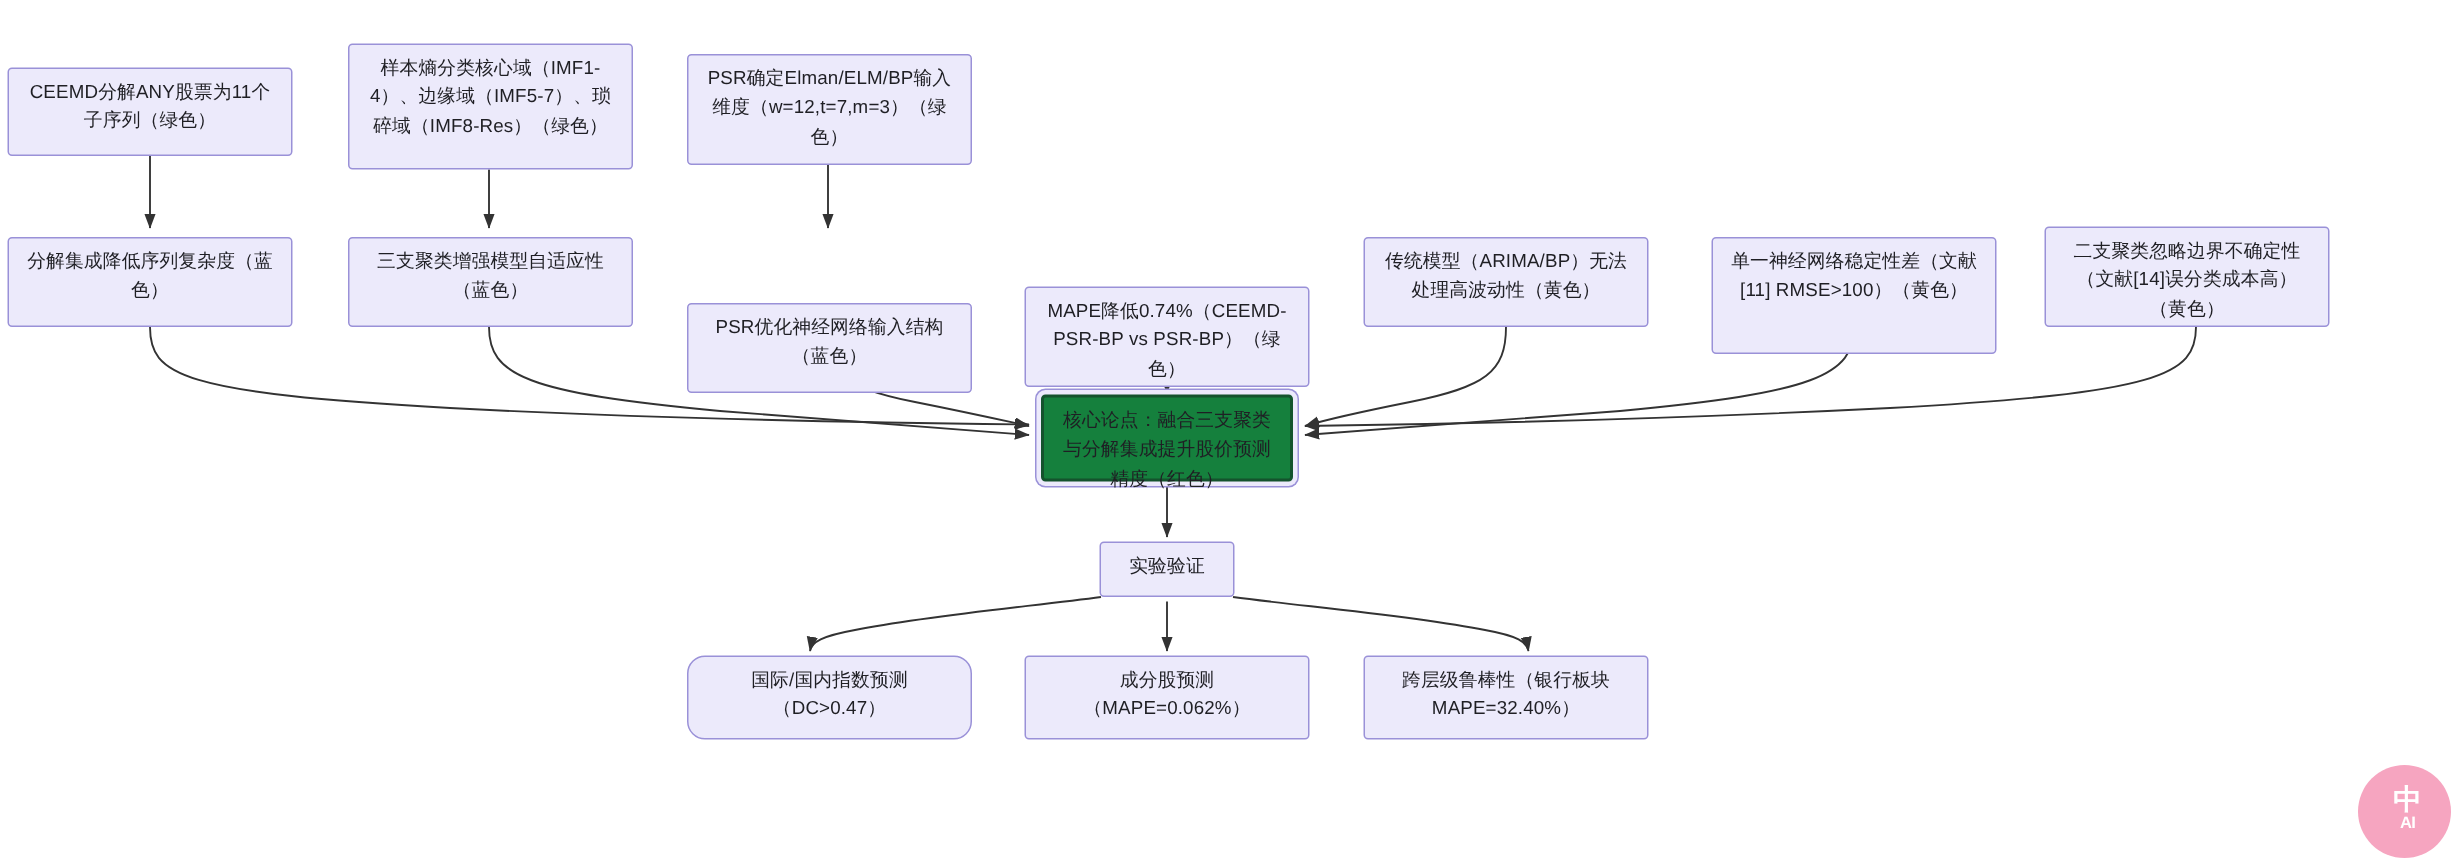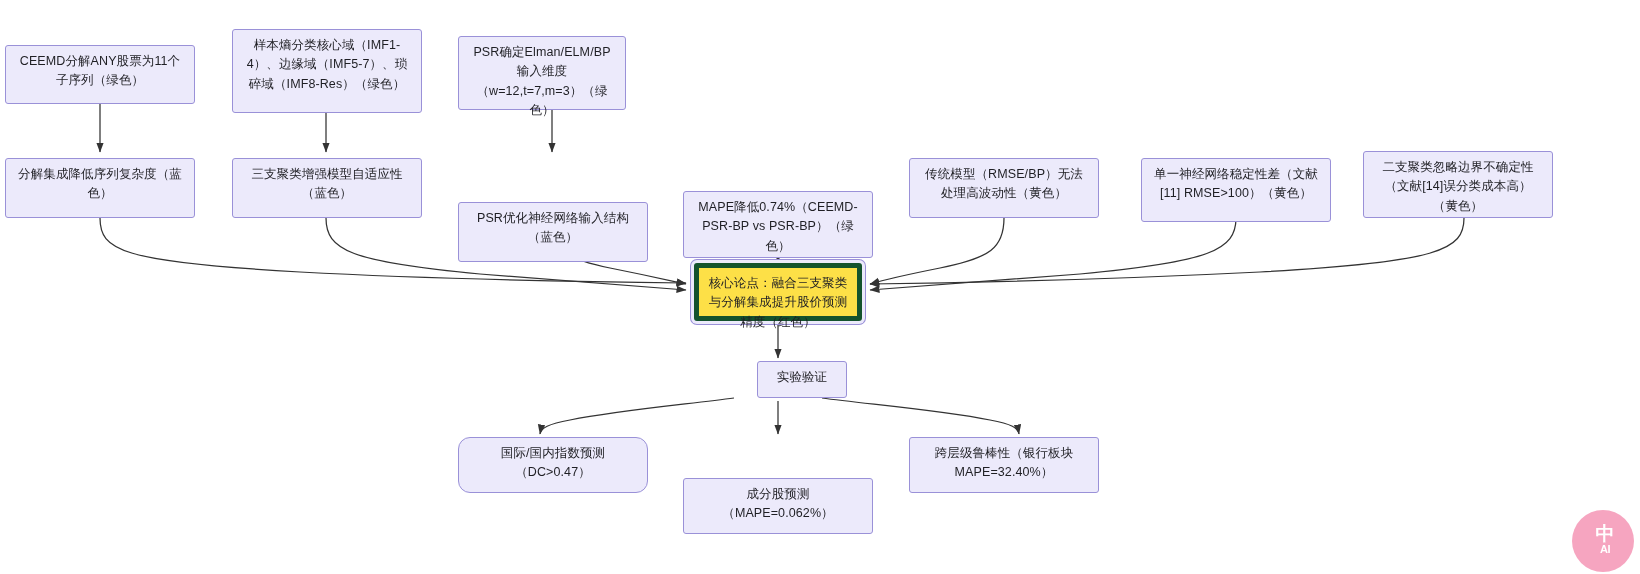--- a/index.html
+++ b/index.html
@@ -18,23 +18,23 @@
     display:flex;justify-content:center;
     text-align:center;
     color:#1f1f24;
     font-size:12.5px;
     line-height:1.55;
     padding:6px 9px;
     letter-spacing:.1px;
   }
   .node .txt{display:block;width:100%;}
   .node.core{
-    border:5px solid #14532d;
+    border:2px solid #14532d;
     box-shadow:0 0 0 3px #ECEAFB, 0 0 0 4px #9A91D8;
-    background:#fde047;
+    background:#15803d;
   }
   .watermark{
     position:absolute;right:6px;bottom:2px;width:62px;height:62px;
     border-radius:50%;
     background:#F6A5C0;
     display:flex;align-items:center;justify-content:center;
     color:#ffffff;font-size:19px;font-weight:bold;
     overflow:hidden;
   }
   .watermark .wm-inner{display:block;text-align:center;line-height:1;
@@ -76,65 +76,65 @@
   </svg>
 
   <div class="node" style="left:5px;top:45px;width:190px;height:59px;">
     <span class="txt">CEEMD分解ANY股票为11个子序列（绿色）</span>
   </div>
 
   <div class="node" style="left:232px;top:29px;width:190px;height:84px;">
     <span class="txt">样本熵分类核心域（IMF1-4）、边缘域（IMF5-7）、琐碎域（IMF8-Res）（绿色）</span>
   </div>
 
-  <div class="node" style="left:458px;top:36px;width:168px;height:74px;">
+  <div class="node" style="left:458px;top:36px;width:190px;height:74px;">
     <span class="txt">PSR确定Elman/ELM/BP输入维度（w=12,t=7,m=3）（绿色）</span>
   </div>
 
   <div class="node" style="left:5px;top:158px;width:190px;height:60px;">
     <span class="txt">分解集成降低序列复杂度（蓝色）</span>
   </div>
 
   <div class="node" style="left:232px;top:158px;width:190px;height:60px;">
     <span class="txt">三支聚类增强模型自适应性（蓝色）</span>
   </div>
 
   <div class="node" style="left:458px;top:158px;width:190px;height:60px;margin-top:44px;">
     <span class="txt">PSR优化神经网络输入结构（蓝色）</span>
   </div>
 
   <div class="node" style="left:683px;top:151px;width:190px;height:67px;margin-top:40px;">
     <span class="txt">MAPE降低0.74%（CEEMD-PSR-BP vs PSR-BP）（绿色）</span>
   </div>
 
   <div class="node" style="left:909px;top:158px;width:190px;height:60px;">
-    <span class="txt">传统模型（RMSE/BP）无法处理高波动性（黄色）</span>
+    <span class="txt">传统模型（ARIMA/BP）无法处理高波动性（黄色）</span>
   </div>
 
-  <div class="node" style="left:1141px;top:158px;width:190px;height:64px;">
+  <div class="node" style="left:1141px;top:158px;width:190px;height:78px;">
     <span class="txt">单一神经网络稳定性差（文献[11] RMSE&gt;100）（黄色）</span>
   </div>
 
   <div class="node" style="left:1363px;top:151px;width:190px;height:67px;">
     <span class="txt">二支聚类忽略边界不确定性（文献[14]误分类成本高）（黄色）</span>
   </div>
 
   <div class="node core" style="left:694px;top:263px;width:168px;height:58px;">
     <span class="txt">核心论点：融合三支聚类与分解集成提升股价预测精度（红色）</span>
   </div>
 
-  <div class="node" style="left:733px;top:361px;width:90px;height:37px;margin-left:24px;">
+  <div class="node" style="left:733px;top:361px;width:90px;height:37px;">
     <span class="txt">实验验证</span>
   </div>
 
   <div class="node" style="left:458px;top:437px;width:190px;height:56px;border-radius:12px;">
     <span class="txt">国际/国内指数预测（DC&gt;0.47）</span>
   </div>
 
-  <div class="node" style="left:683px;top:437px;width:190px;height:56px;margin-top:41px;">
+  <div class="node" style="left:683px;top:437px;width:190px;height:56px;">
     <span class="txt">成分股预测（MAPE=0.062%）</span>
   </div>
 
   <div class="node" style="left:909px;top:437px;width:190px;height:56px;">
     <span class="txt">跨层级鲁棒性（银行板块MAPE=32.40%）</span>
   </div>
 
   <div class="watermark">
     <span class="wm-inner">
       <span>中</span>

